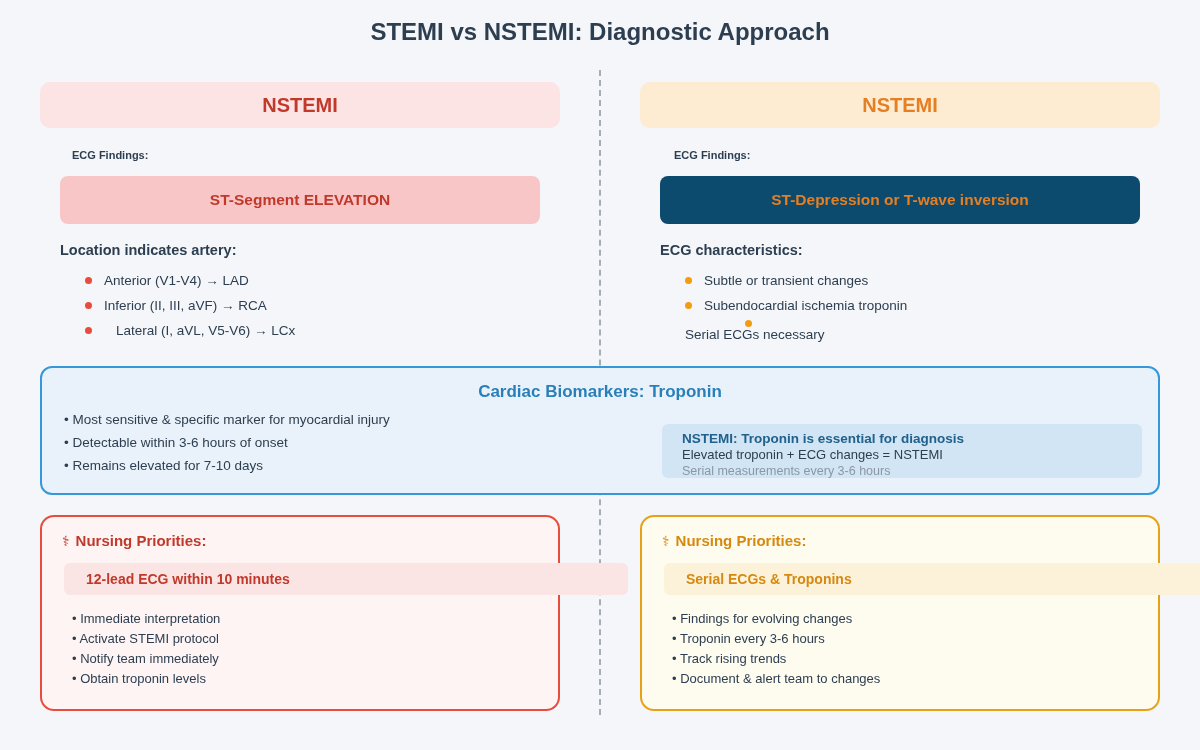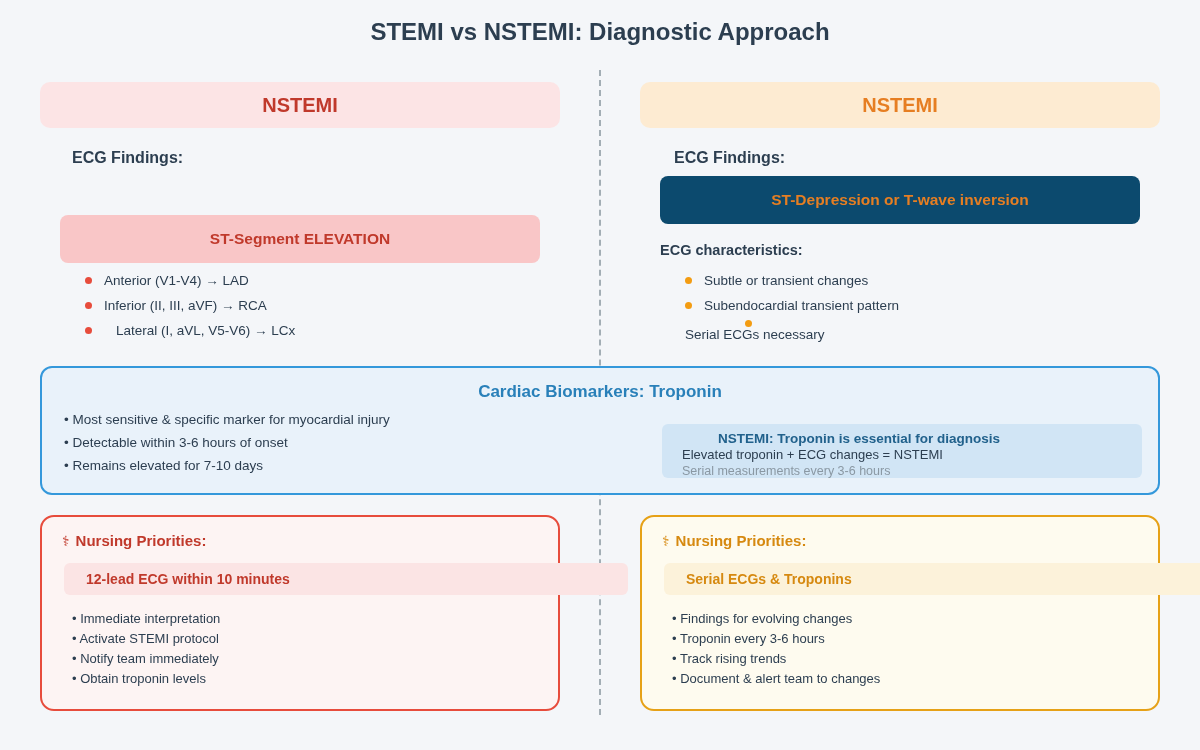--- a/index.html
+++ b/index.html
@@ -24,28 +24,28 @@
   }
 
   .panel-header {
     width:520px; height:46px; top:82px; border-radius:10px;
     display:flex; align-items:center; justify-content:center;
     font-size:20px; font-weight:bold; z-index:1;
   }
   .stemi-header  { left:40px;  background:#fce4e5; color:#c0392b; }
   .nstemi-header { left:640px; background:#fdebd2; color:#e67e22; }
 
-  .section-label { font-size:16px; font-weight:bold; color:#2c3e50; }
+  .section-label { font-size:11px; font-weight:bold; color:#2c3e50; }
 
   .highlight-wide {
     width:480px; height:48px; top:176px; border-radius:8px;
     display:flex; align-items:center; justify-content:center;
     font-size:15.5px; font-weight:bold; z-index:1;
   }
-  .elevation-box  { left:60px;  background:#f9c6c7; color:#c0392b;margin-top:39px; }
+  .elevation-box  { left:60px;  background:#f9c6c7; color:#c0392b; }
   .depression-box { left:660px; background:#0c4a6e; color:#e67e22; }
 
   .sub-label { font-size:14.5px; font-weight:bold; color:#2c3e50; }
 
   .brow { display:flex; align-items:center; height:20px; z-index:1; }
   .dot { width:7px; height:7px; border-radius:50%; margin-right:12px; flex:0 0 auto; }
   .dot-red { background:#e74c3c; }
   .dot-orange { background:#f39c12; }
   .brow .btxt { font-size:13.5px; color:#2c3e50; }
 
@@ -57,21 +57,21 @@
   .bio-title {
     width:100%; top:14px; left:0; text-align:center;
     font-size:17px; font-weight:bold; color:#2980b9;
   }
   .bio-points { left:22px; top:40px; }
   .bio-points div { font-size:13.5px; line-height:23px; color:#2c3e50; }
   .bio-callout {
     left:620px; top:56px; width:480px; height:54px;
     background:#d1e5f5; border-radius:6px; padding:6px 20px 0 20px;
   }
-  .bio-callout .c1 { font-size:13.5px; font-weight:bold; color:#21618c; line-height:17px;margin-left:36px; }
+  .bio-callout .c1 { font-size:13.5px; font-weight:bold; color:#21618c; line-height:17px; }
   .bio-callout .c2 { font-size:13px; color:#2c3e50; line-height:16px; }
   .bio-callout .c3 { font-size:12.5px; color:#8a98a3; line-height:16px; }
 
   .nursing-box {
     top:515px; width:520px; height:196px; border-radius:14px; z-index:1;
   }
   .nursing-left  { left:40px;  background:#fdf4f3; border:2px solid #e74c3c; }
   .nursing-right { left:640px; background:#fefbef; border:2px solid #e6a117; }
   .nursing-head { left:20px; top:15px; font-size:15px; font-weight:bold; display:flex; align-items:center; gap:6px; }
   .nursing-left  .nursing-head { color:#c0392b; }
@@ -122,21 +122,21 @@
 <div class="abs highlight-wide depression-box">
   <span>ST-Depression or T-wave inversion</span>
 </div>
 <div class="abs sub-label" style="left:660px; top:242px;">ECG characteristics:</div>
 <div class="abs brow" style="left:685px; top:270px;">
   <span class="dot dot-orange"></span>
   <span class="btxt">Subtle or transient changes</span>
 </div>
 <div class="abs brow" style="left:685px; top:295px;">
   <span class="dot dot-orange"></span>
-  <span class="btxt">Subendocardial transient pattern</span>
+  <span class="btxt">Subendocardial ischemia troponin</span>
 </div>
 <div class="abs brow" style="left:685px; top:320px;flex-direction:column;">
   <span class="dot dot-orange"></span>
   <span class="btxt">Serial ECGs necessary</span>
 </div>
 
 <div class="abs bio-box">
   <div class="abs bio-title">Cardiac Biomarkers: Troponin</div>
   <div class="abs bio-points">
     <div>• Most sensitive &amp; specific marker for myocardial injury</div>

